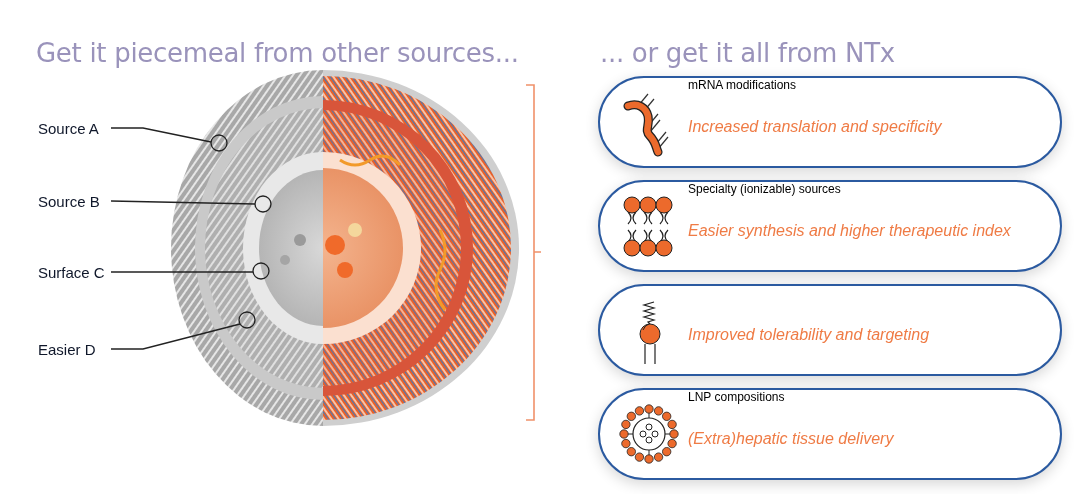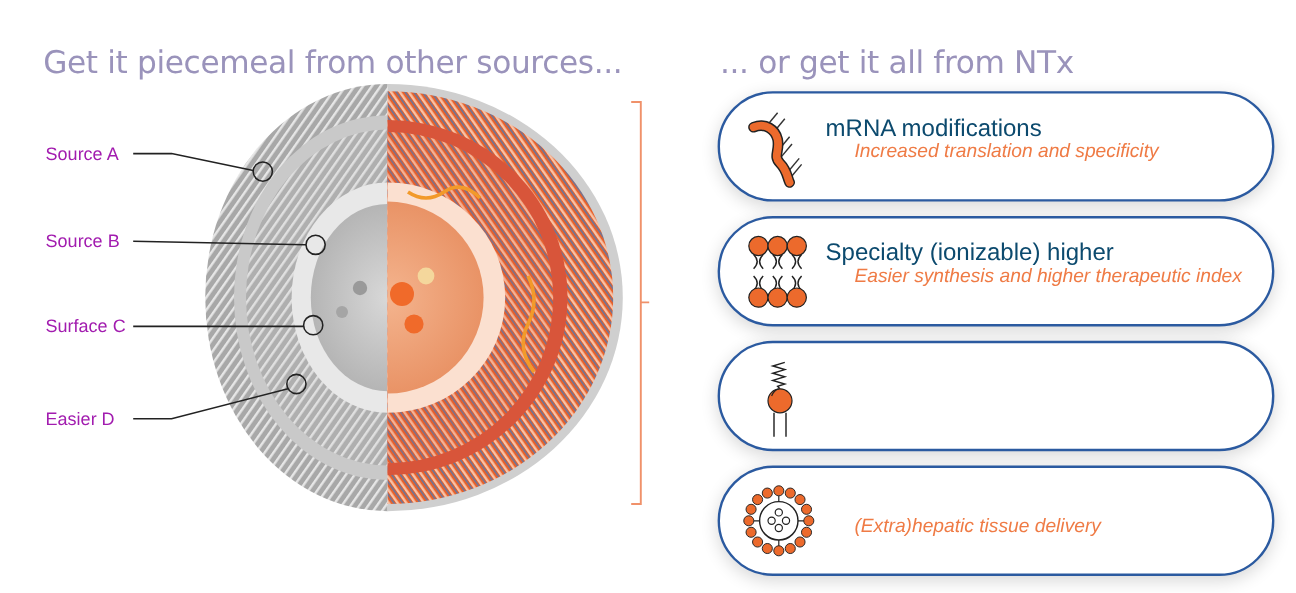--- a/index.html
+++ b/index.html
@@ -7,39 +7,39 @@
     body { position: relative; font-family: "Liberation Sans", "DejaVu Sans", sans-serif; }
 
     .heading {
       position: absolute; top: 14px; font-size: 26px; color: #9a93bb;
       font-family: "DejaVu Sans", "Liberation Sans", sans-serif; font-weight: 400; letter-spacing: -0.3px; margin-top: 24px;
     }
     #heading-left { left: 36px; }
     #heading-right { left: 600px; }
 
     .source-label {
-      position: absolute; left: 38px; font-size: 15px; color: #a21caf;
+      position: absolute; left: 38px; font-size: 15px; color: #0f172a;
       font-family: "Liberation Sans", sans-serif;
     }
 
     #diagram-svg { position: absolute; left: 0; top: 0; width: 600px; height: 494px; }
 
     .card {
       position: absolute; left: 598px; width: 464px; height: 92px;
       border: 2px solid #2b5aa0; border-radius: 46px; background: #fff;
       box-shadow: 0 4px 14px rgba(0,0,0,0.16);
     }
     .card-icon { position: absolute; left: 16px; top: 8px; width: 66px; height: 72px; }
     .card-title {
-      position: absolute; left: 88px; top: 18px; font-size: 20px; color: #0c4a6e;
+      position: absolute; left: 88px; top: 0; font-size: 12px; color: #000000;
       font-family: "Liberation Sans", sans-serif; white-space: nowrap;
     }
     .card-sub {
       position: absolute; left: 88px; top: 40px; font-size: 16px; color: #ef7b45;
-      font-style: italic; font-family: "Liberation Sans", sans-serif; white-space: nowrap; margin-left: 24px;
+      font-style: italic; font-family: "Liberation Sans", sans-serif; white-space: nowrap;
     }
   </style>
 </head>
 <body>
 
 <div class="heading" id="heading-left">Get it piecemeal from other sources...</div>
 <div class="heading" id="heading-right">... or get it all from NTx</div>
 
 <svg id="diagram-svg" viewBox="0 0 600 494">
   <defs>
@@ -137,32 +137,33 @@
     </g>
     <g fill="#ec6a2c" stroke="#222" stroke-width="1">
       <circle cx="16" cy="15" r="8"></circle>
         <circle cx="32" cy="15" r="8"></circle>
         <circle cx="48" cy="15" r="8"></circle>
       <circle cx="16" cy="58" r="8"></circle>
         <circle cx="32" cy="58" r="8"></circle>
         <circle cx="48" cy="58" r="8"></circle>
     </g>
   </svg>
-  <div class="card-title">Specialty (ionizable) higher</div>
+  <div class="card-title">Specialty (ionizable) sources</div>
   <div class="card-sub">Easier synthesis and higher therapeutic index</div>
 </div>
 
 <div class="card" style="top:284px">
   <svg class="card-icon" viewBox="0 0 66 72">
     <path d="M38 8 L28 11 L38 14 L28 17 L38 20 L28 23 L38 26 L32 28 L34 30" stroke="#222" stroke-width="1.2" fill="none"></path>
     <circle cx="34" cy="40" r="10" fill="#ec6a2c" stroke="#222" stroke-width="1"></circle>
     <path d="M27 36 q2 -5 6 -6" stroke="#222" stroke-width="1" fill="none"></path>
     <line x1="29" y1="50" x2="29" y2="70" stroke="#222" stroke-width="1.2"></line>
     <line x1="39" y1="50" x2="39" y2="70" stroke="#222" stroke-width="1.2"></line>
   </svg>
+  <div class="card-sub">Improved tolerability and targeting</div>
 </div>
 
 <div class="card" style="top:388px">
   <svg class="card-icon" viewBox="0 0 66 72" id="lnp-icon">
     <circle cx="33" cy="36" r="16" fill="#fff" stroke="#222" stroke-width="1.2"></circle>
     <g fill="#fff" stroke="#222" stroke-width="1">
       <circle cx="33" cy="29" r="3"></circle>
         <circle cx="27" cy="36" r="3"></circle>
         <circle cx="39" cy="36" r="3"></circle>
         <circle cx="33" cy="42" r="3"></circle>
@@ -185,14 +186,15 @@
         <circle cx="8" cy="36" r="4.2"></circle>
         <circle cx="9.90301168721783" cy="26.432914190872758" r="4.2"></circle>
         <circle cx="15.322330470336308" cy="18.322330470336315" r="4.2"></circle>
         <circle cx="23.432914190872744" cy="12.903011687217838" r="4.2"></circle>
         <circle cx="32.99999999999999" cy="11" r="4.2"></circle>
         <circle cx="42.56708580912725" cy="12.903011687217834" r="4.2"></circle>
         <circle cx="50.67766952966369" cy="18.322330470336308" r="4.2"></circle>
         <circle cx="56.09698831278216" cy="26.43291419087274" r="4.2"></circle>
       </g>
   </svg>
+  <div class="card-title">LNP compositions</div>
   <div class="card-sub">(Extra)hepatic tissue delivery</div>
 </div>
 
 </body></html>

